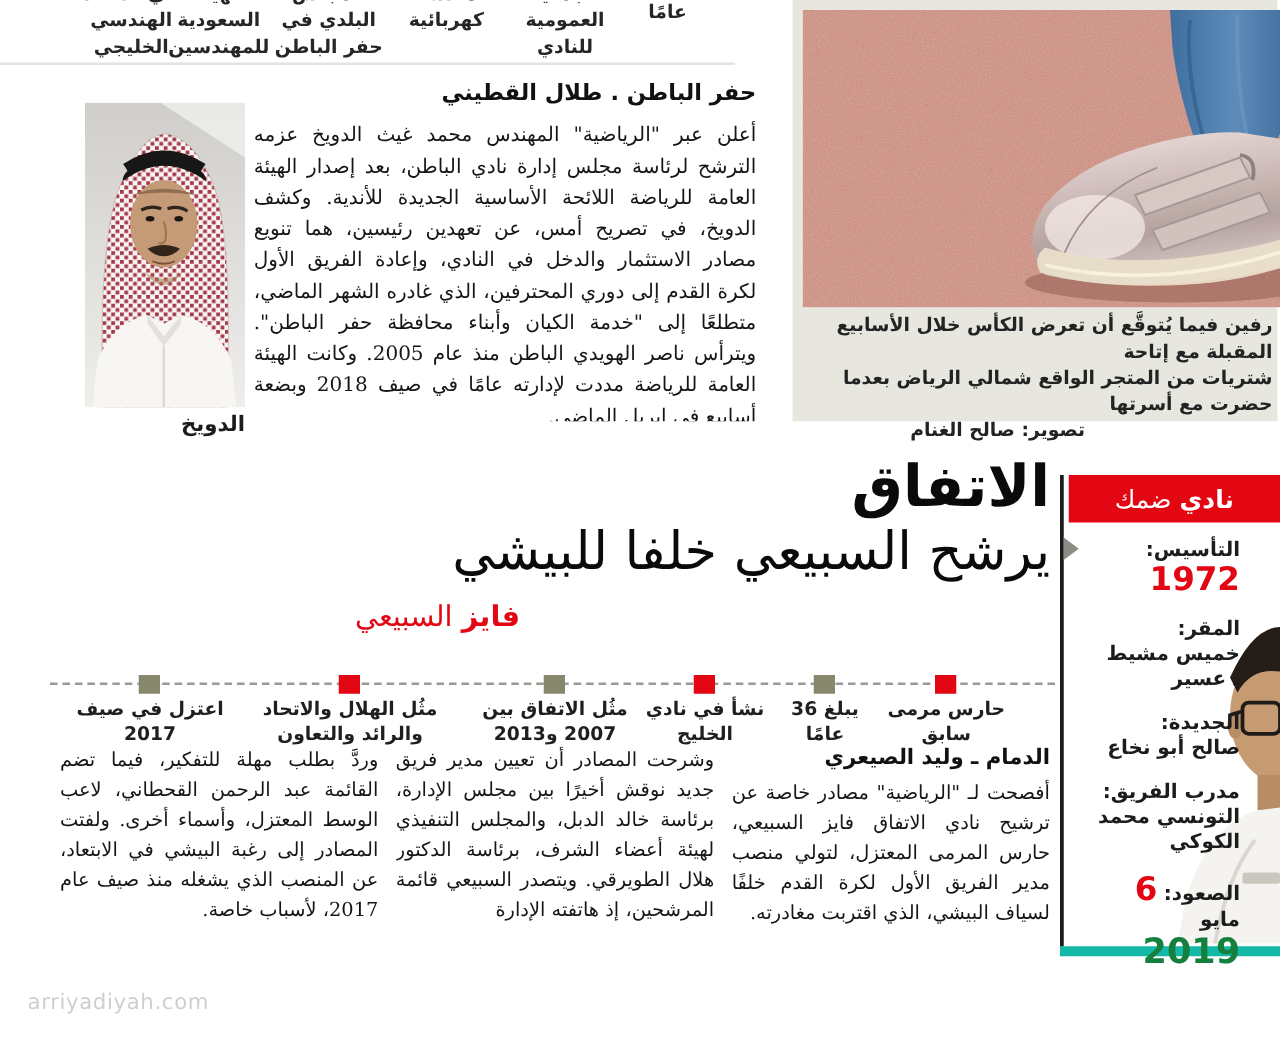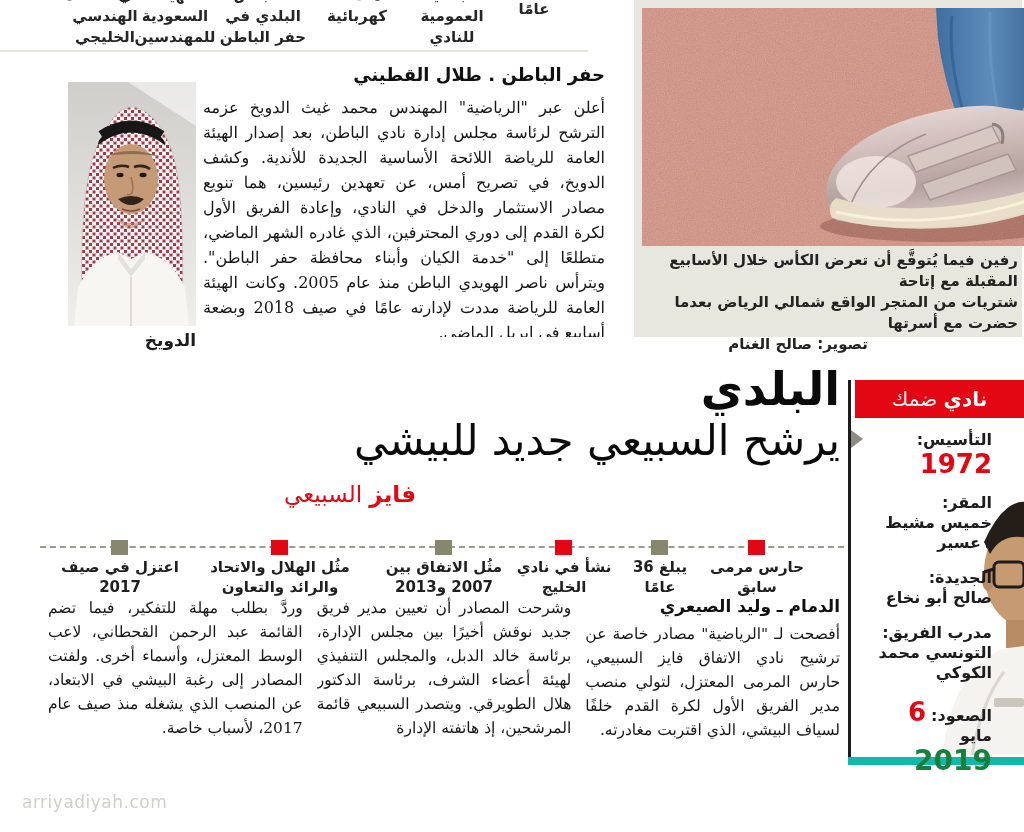--- a/index.html
+++ b/index.html
@@ -179,22 +179,22 @@
       </svg>
     </div>
     <div class="photocap">
       <div class="capline">رفين فيما يُتوقَّع أن تعرض الكأس خلال الأسابيع المقبلة مع إتاحة</div>
       <div class="capline">شتريات من المتجر الواقع شمالي الرياض بعدما حضرت مع أسرتها</div>
       <div class="capcredit">تصوير: صالح الغنام</div>
     </div>
   </div>
 
   <div class="headline">
-    <div class="hl-kicker">البلدي</div>
-    <div class="hl-main">يرشح السبيعي جديد للبيشي</div>
+    <div class="hl-kicker">الاتفاق</div>
+    <div class="hl-main">يرشح السبيعي خلفا للبيشي</div>
   </div>
 
   <div class="tl-title">
     <span class="tl-bold">فايز</span><span> السبيعي</span>
   </div>
   <div class="tl-line"></div>
 
   <div class="tl-marker m-red" style="left:748px"></div>
   <div class="tl-marker m-olive" style="left:651px"></div>
   <div class="tl-marker m-red" style="left:555px"></div>

